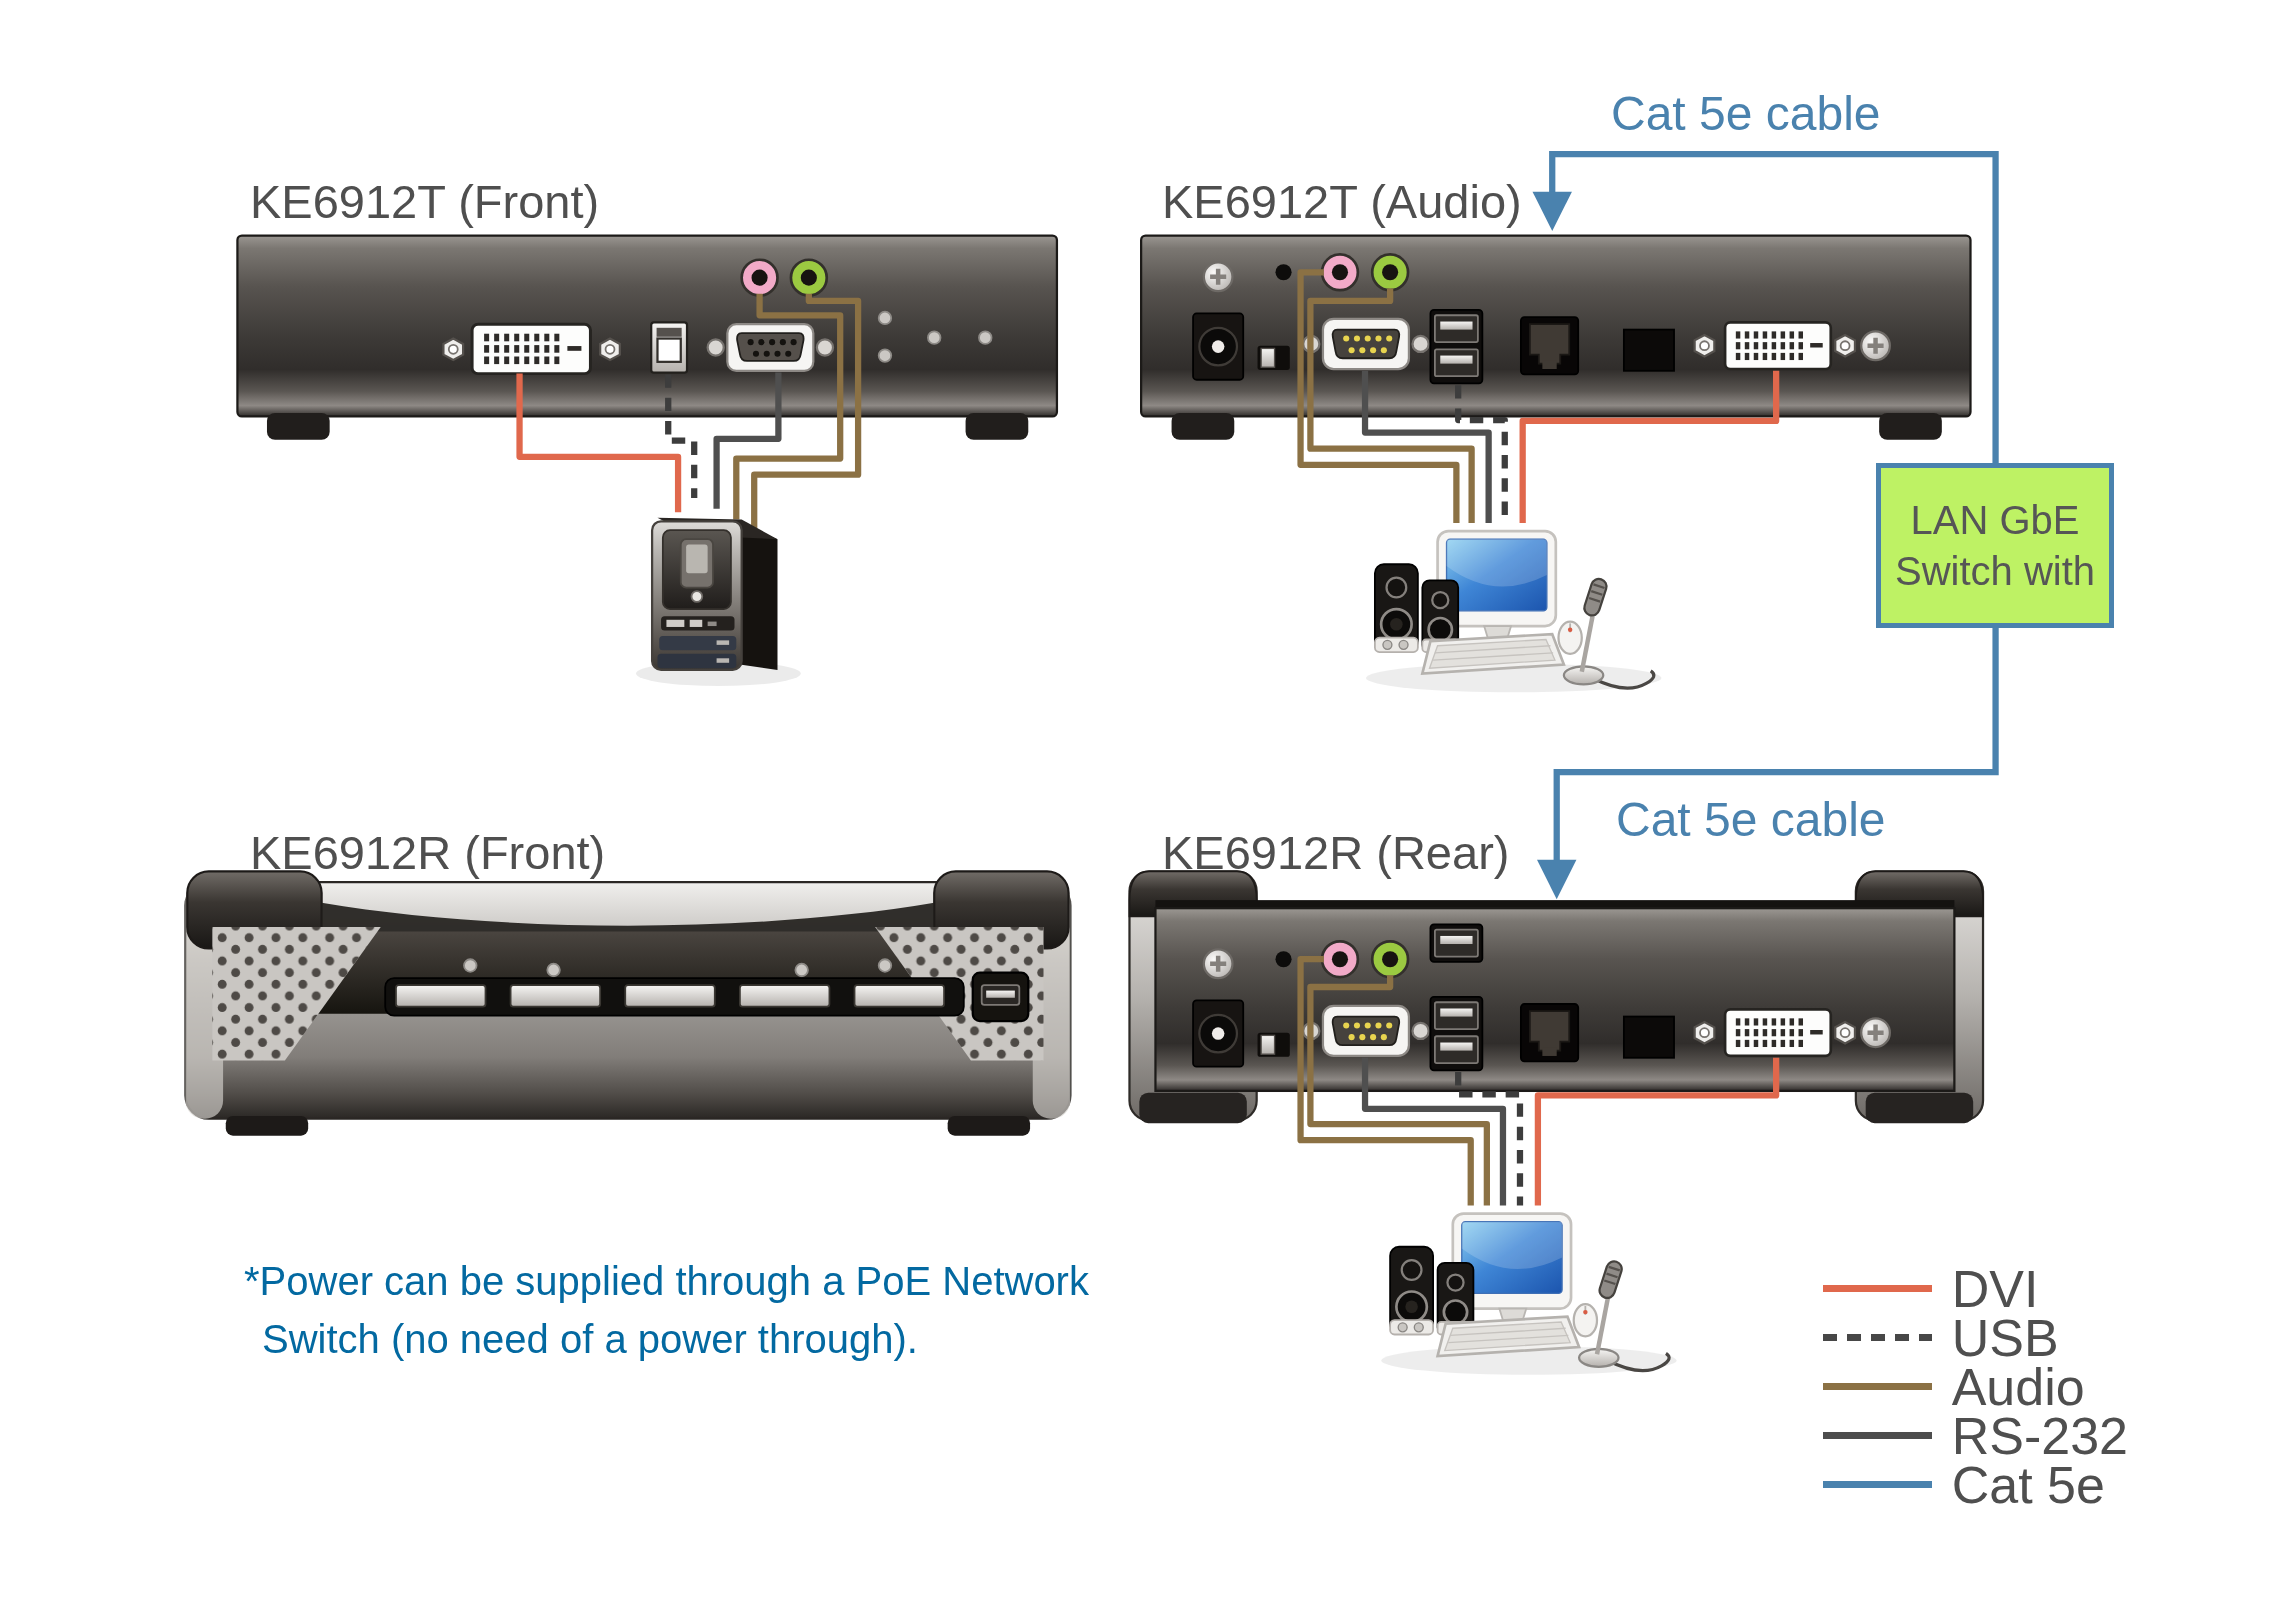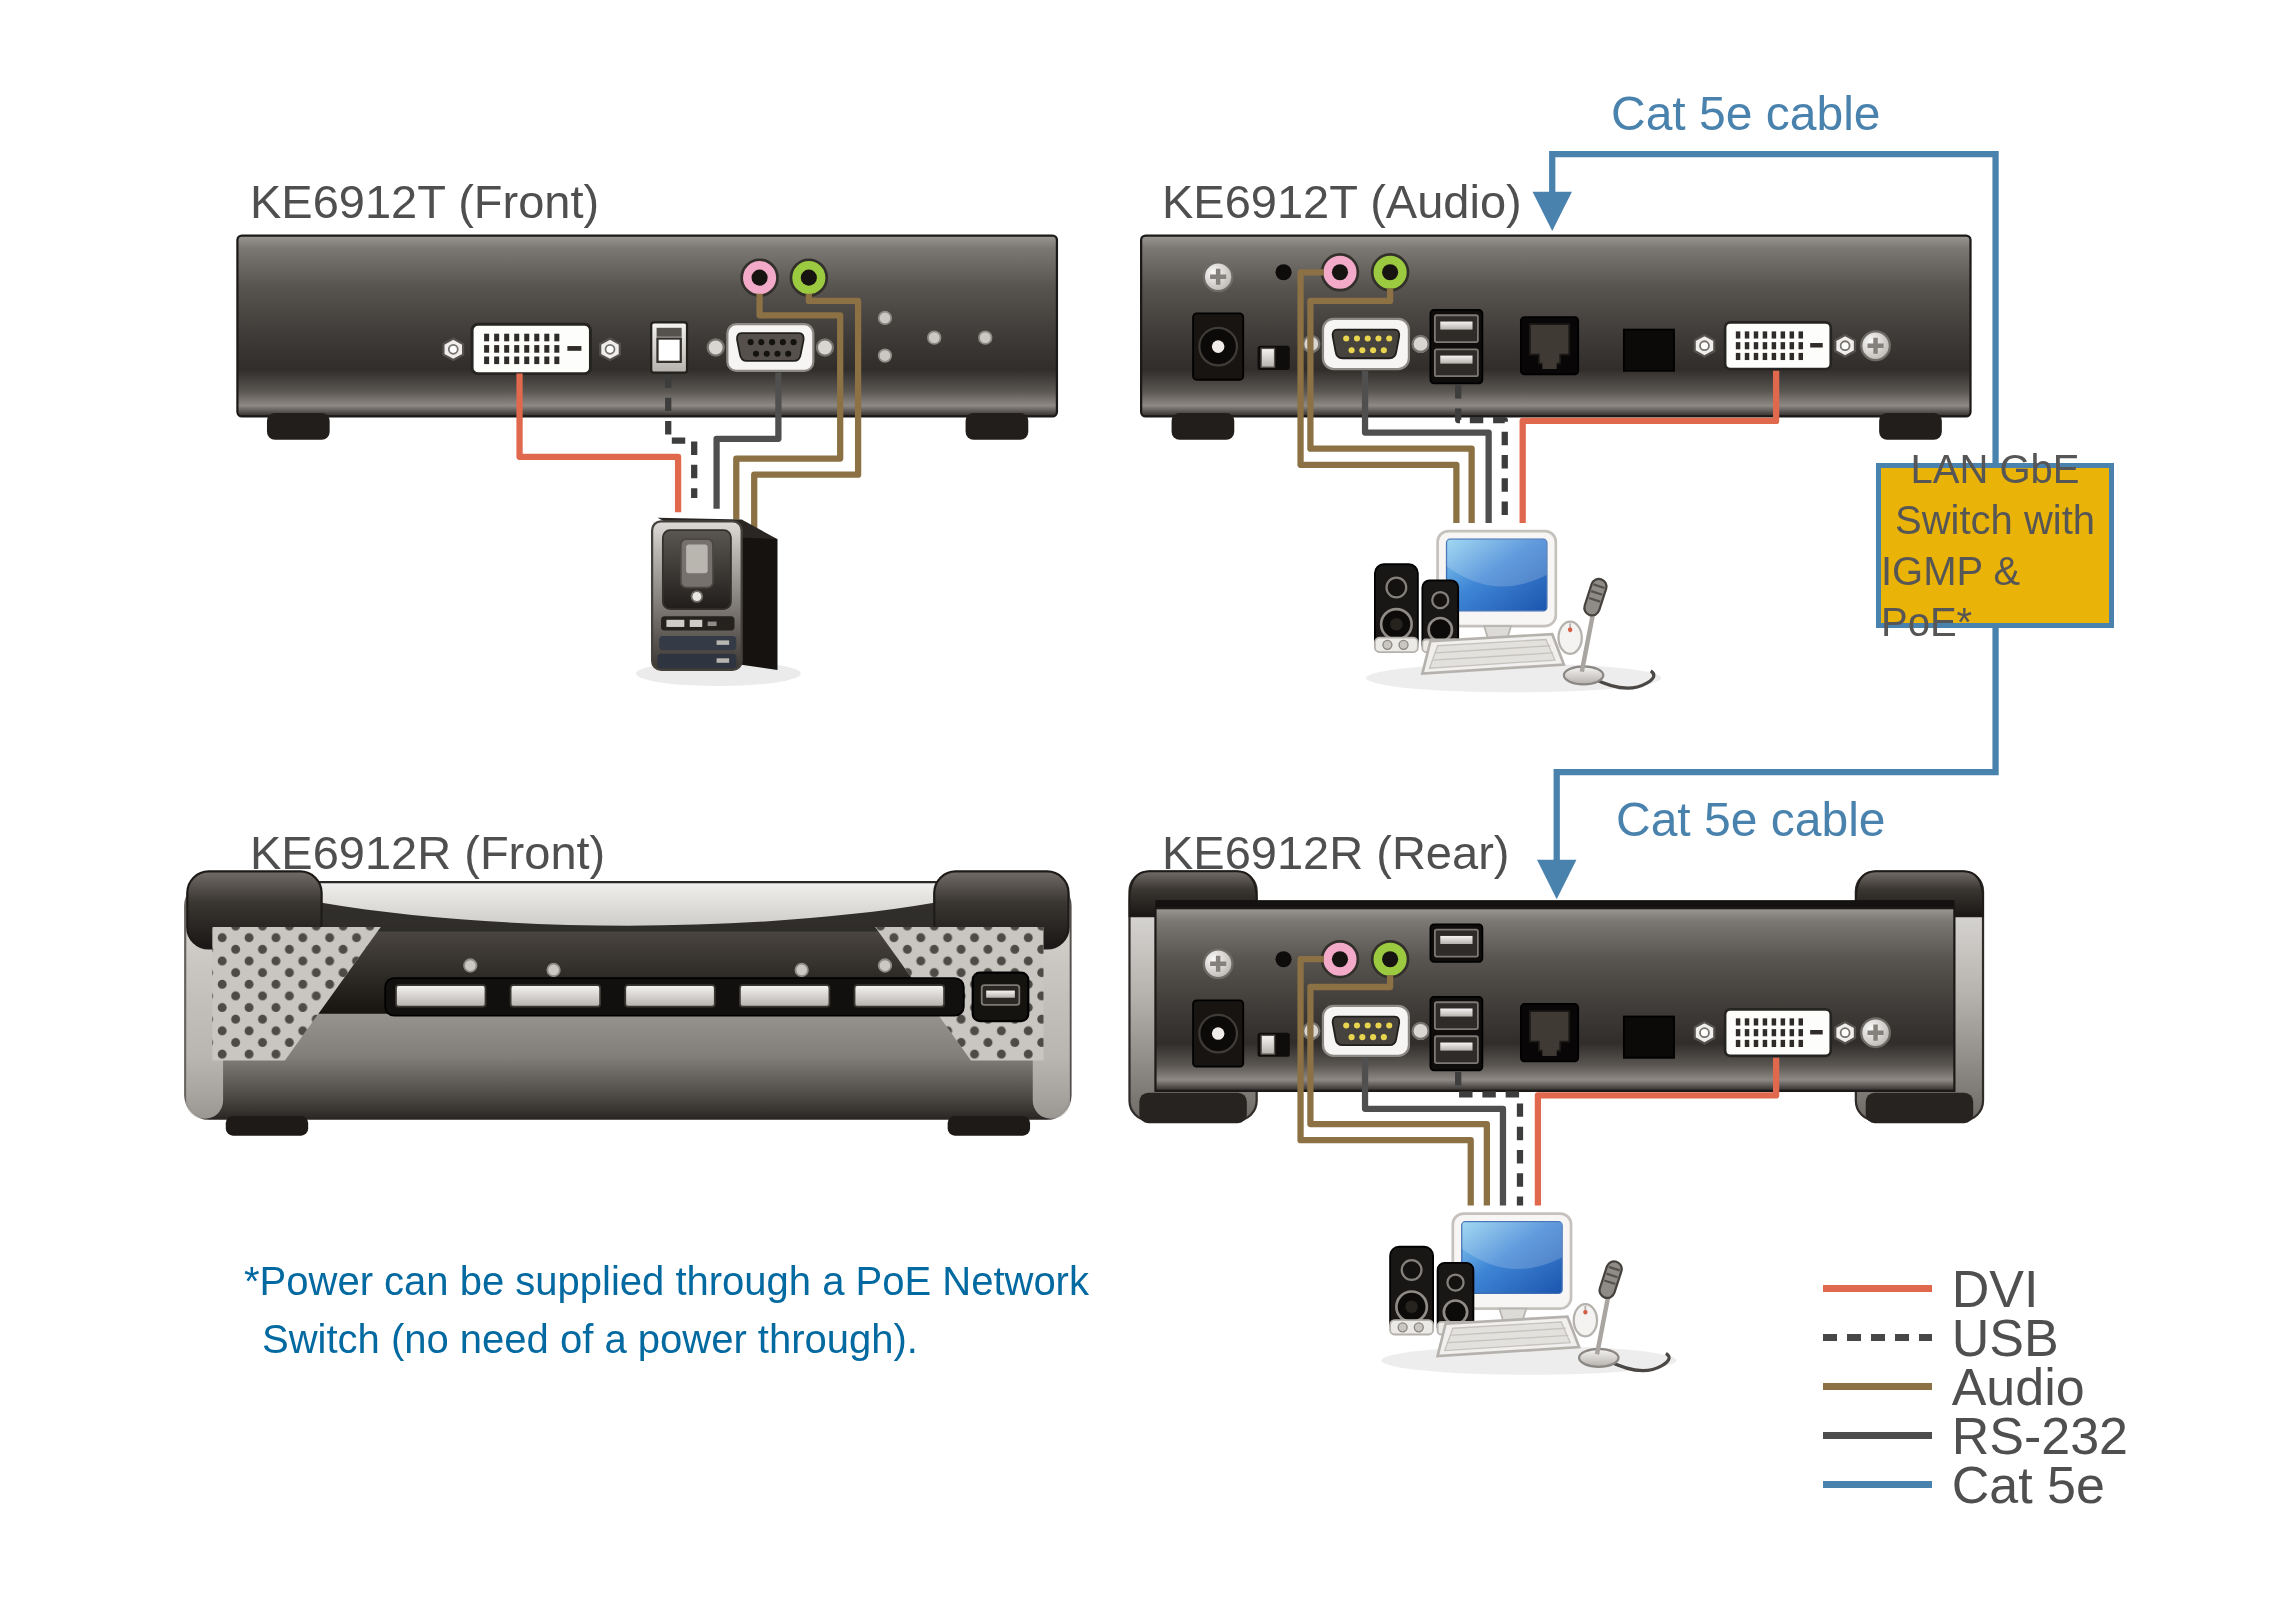--- a/index.html
+++ b/index.html
@@ -4,21 +4,21 @@
 <style>
   html,body{margin:0;padding:0;background:#ffffff;}
   #stage{position:relative;width:2293px;height:1605px;background:#ffffff;overflow:hidden;
          font-family:"Liberation Sans", sans-serif;}
   #stage svg{position:absolute;left:0;top:0;}
   .label{position:absolute;white-space:nowrap;}
   .device-title{font-size:47px;color:#4f4f4f;font-weight:500;letter-spacing:0px;}
   .cat5e-label{font-size:48px;color:#4a82ae;font-weight:500;text-align:center;}
   .footnote{font-size:40px;color:#0369a1;font-weight:400;}
   .lan-box{position:absolute;left:1876px;top:463px;width:238px;height:165px;
-           border:5.4px solid #4a82ae;background:#eab308;box-sizing:border-box;
+           border:5.4px solid #4a82ae;background:#bef264;box-sizing:border-box;
            display:flex;flex-direction:column;justify-content:center;align-items:center;}
   .lan-box div{font-size:40px;line-height:51px;color:#565656;}
   .legend{position:absolute;left:1823px;top:1264px;}
   .legend-row{display:flex;align-items:center;height:49px;}
   .swatch{width:109px;height:7.2px;margin-right:19.7px;flex:0 0 auto;}
   .sw-dvi{background:#e0684c;}
   .sw-usb{background:repeating-linear-gradient(90deg,#474747 0 14.3px,rgba(0,0,0,0) 14.3px 24px);}
   .sw-audio{background:#8b7144;}
   .sw-rs232{background:#4d4d4d;}
   .sw-cat5e{background:#4a82ae;}
@@ -412,21 +412,20 @@
 <div class="label device-title" style="left:1162px;top:174px">KE6912T (Audio)</div>
 <div class="label device-title" style="left:250px;top:825px">KE6912R (Front)</div>
 <div class="label device-title" style="left:1162px;top:825px">KE6912R (Rear)</div>
 
 <div class="label cat5e-label" style="left:1611px;top:86px">Cat 5e cable</div>
 <div class="label cat5e-label" style="left:1616px;top:792px">Cat 5e cable</div>
 
 <div class="lan-box">
   <div>LAN GbE</div>
   <div>Switch with</div>
-  <div>IGMP &amp; PoE*</div>
 </div>
 
 <div class="label footnote" style="left:244px;top:1259px">*Power can be supplied through a PoE Network</div>
 <div class="label footnote" style="left:262px;top:1317px">Switch (no need of a power through).</div>
 
 <div class="legend">
   <div class="legend-row">
     <div class="swatch sw-dvi"></div>
     <span>DVI</span>
   </div>

